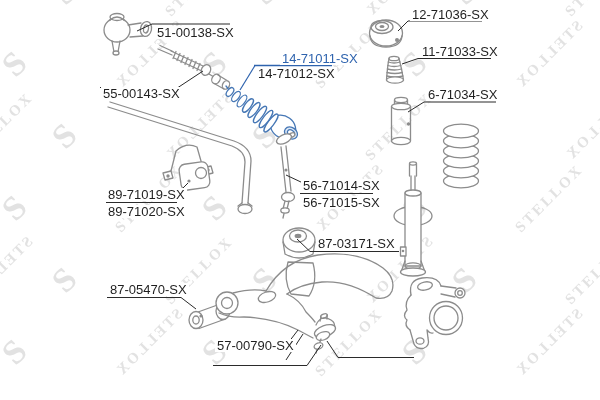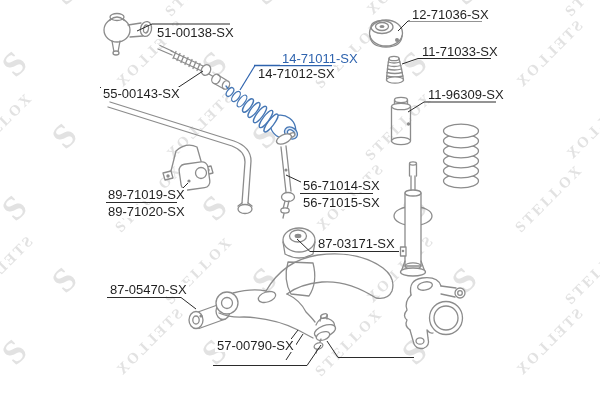--- a/index.html
+++ b/index.html
@@ -280,21 +280,21 @@
 
   <div class="pl" style="left:155px;top:26px">51-00138-SX</div>
 
   <div class="pl" style="left:101px;top:87px">55-00143-SX</div>
 
   <div class="pl blue-link" style="left:255px;top:52px">14-71011-SX</div>
   <div class="pl" style="left:256px;top:67px">14-71012-SX</div>
 
   <div class="pl" style="left:410px;top:8px">12-71036-SX</div>
   <div class="pl" style="left:420px;top:45px">11-71033-SX</div>
-  <div class="pl" style="left:426px;top:88px">11-96309-SX</div>
+  <div class="pl" style="left:426px;top:88px">6-71034-SX</div>
 
   <div class="pl" style="left:106px;top:188px">89-71019-SX</div>
   <div class="pl" style="left:106px;top:205px">89-71020-SX</div>
 
   <div class="pl" style="left:301px;top:179px">56-71014-SX</div>
   <div class="pl" style="left:301px;top:196px">56-71015-SX</div>
 
   <div class="pl" style="left:316px;top:237px">87-03171-SX</div>
   <div class="pl" style="left:108px;top:283px">87-05470-SX</div>
 

